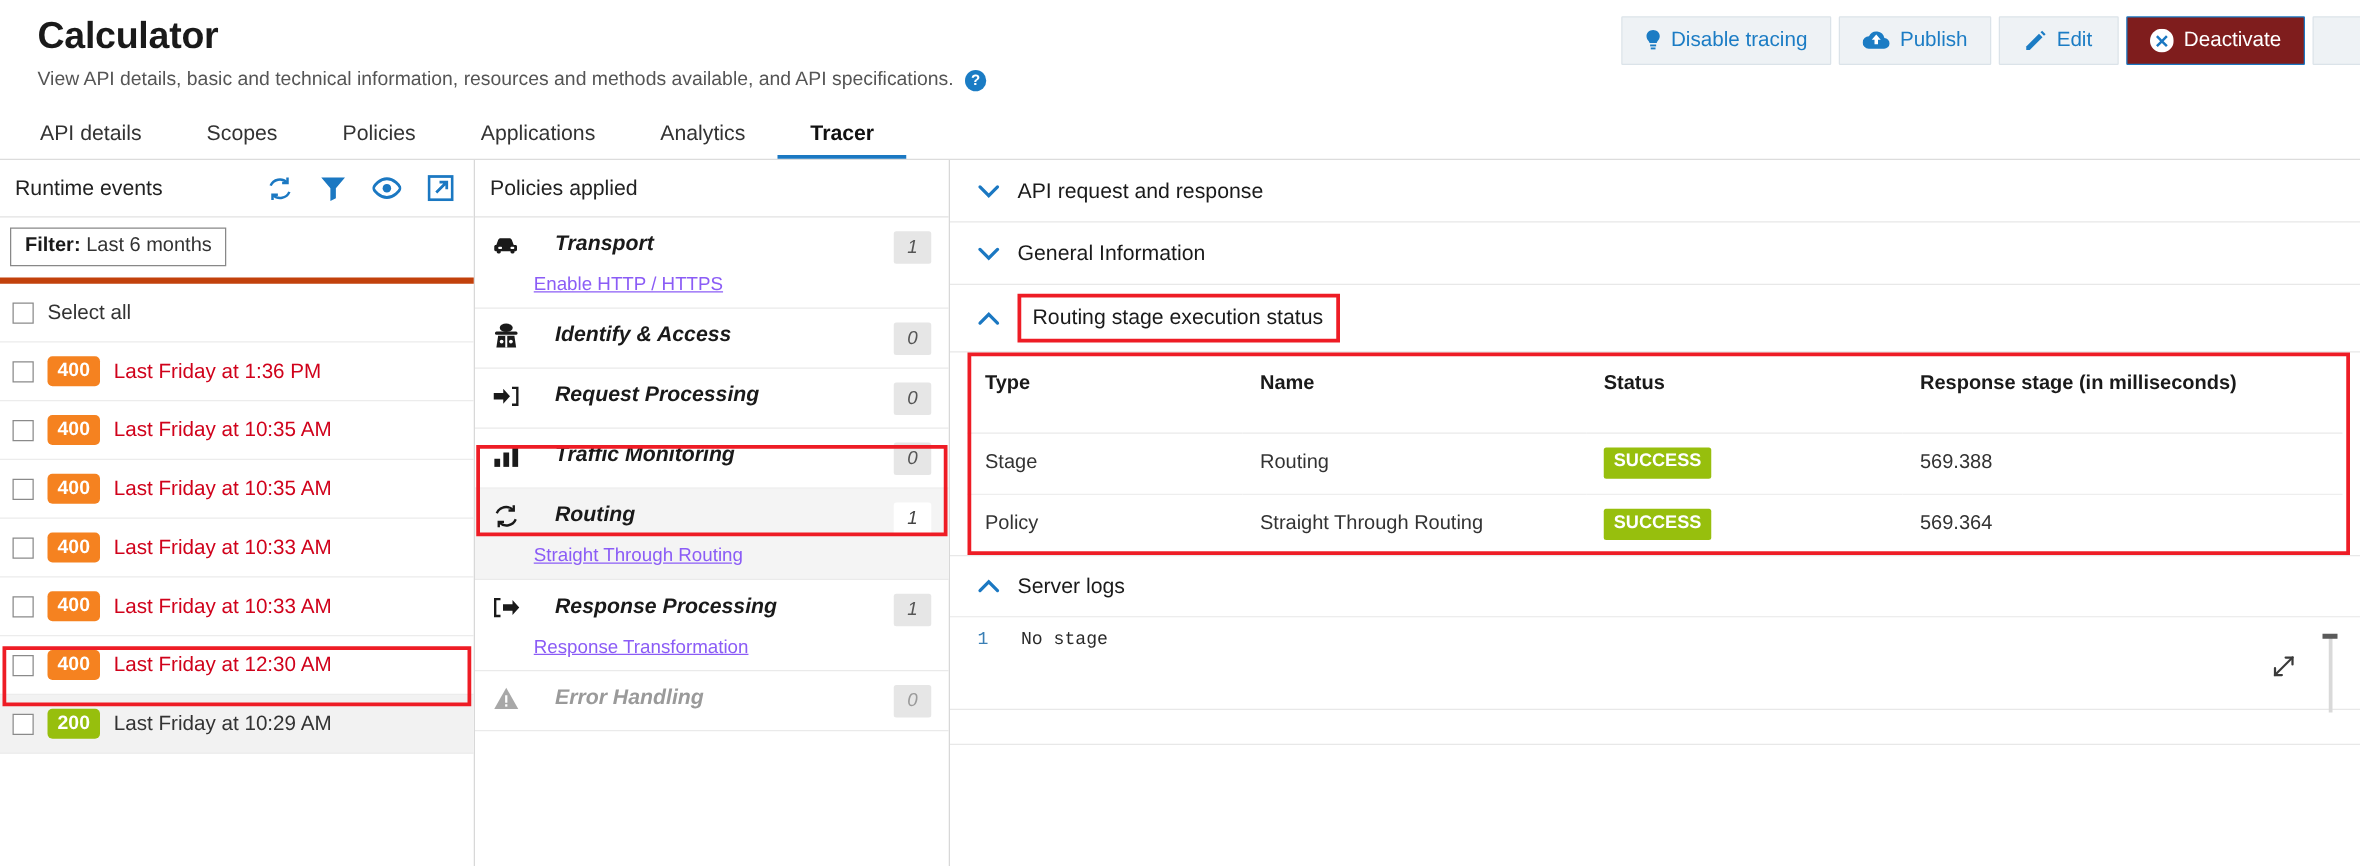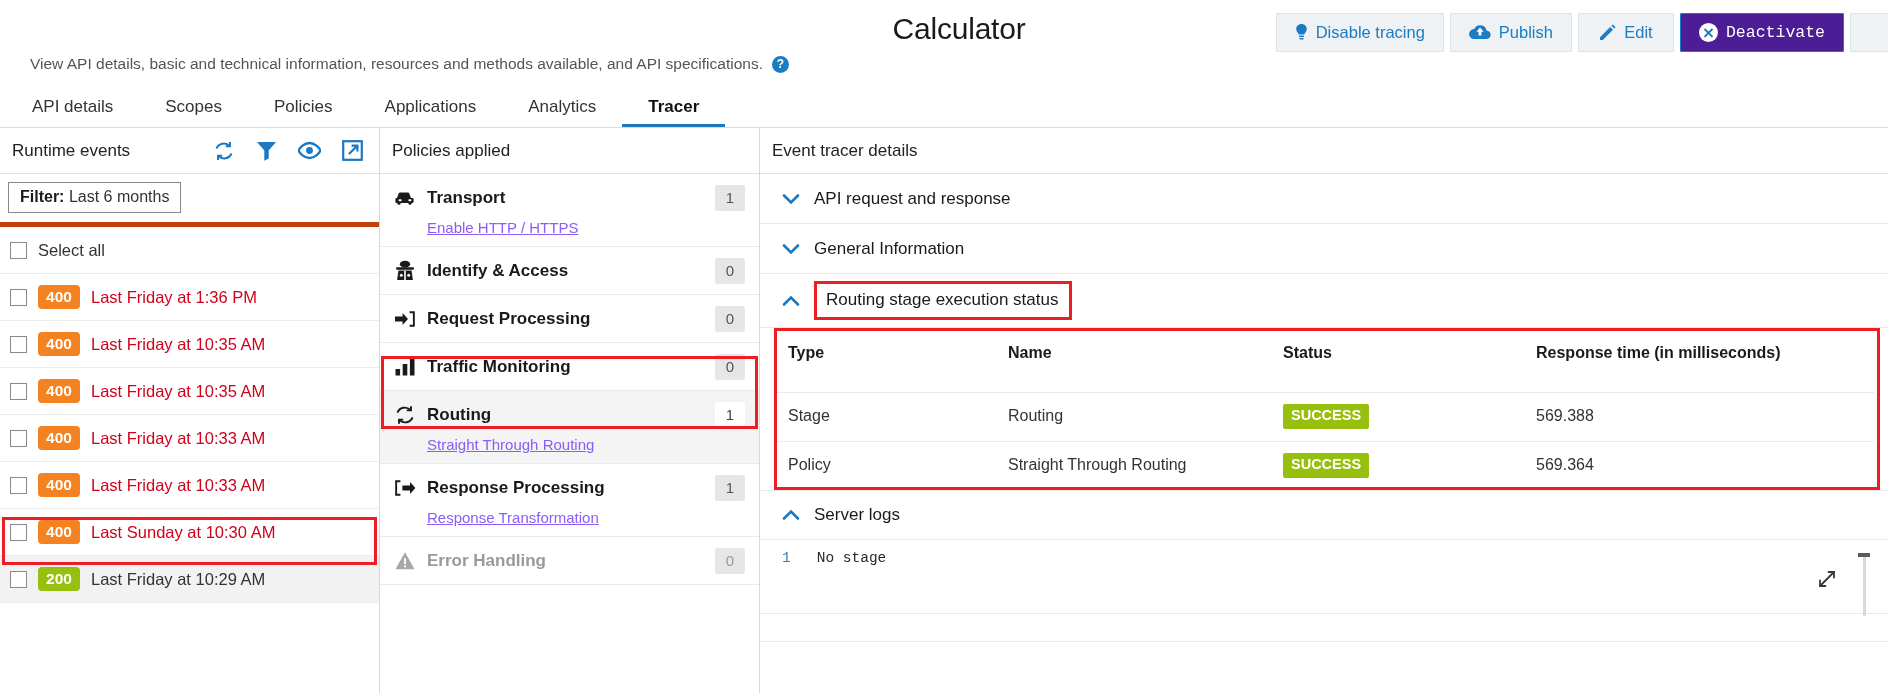--- a/index.html
+++ b/index.html
@@ -8,23 +8,22 @@
     background: #ffffff;
     font-family: "Liberation Sans", sans-serif;
     color: #2c2c2c;
     overflow: hidden;
   }
   .app { position: relative; width: 1888px; height: 693px; }
 
   
   .header { position: relative; height: 86px; padding: 10px 0 0 30px; }
   .page-title {
-    font-size: 30px; font-weight: 400; color: #1a1a1a; letter-spacing: -0.2px;
+    font-size: 30px; font-weight: 700; color: #1a1a1a; letter-spacing: -0.2px;
     line-height: 38px;
-    text-align: center;
   }
   .page-sub {
     font-size: 15.5px; color: #555; margin-top: 6px; line-height: 20px;
     display: flex; align-items: center; gap: 9px;
   }
   .help-icon {
     width: 17px; height: 17px; border-radius: 50%;
     background: #1b7cc4; color: #fff; font-size: 12px; font-weight: bold;
     display: inline-flex; align-items: center; justify-content: center;
     line-height: 1;
@@ -35,21 +34,21 @@
     position: absolute; top: 13px; right: -4px;
     display: flex; align-items: stretch; gap: 6px;
   }
   .btn {
     height: 39px; min-width: 96px; padding: 0 18px;
     display: inline-flex; align-items: center; justify-content: center; gap: 8px;
     background: #eef2f5; border: 1px solid #dbe3e9;
     color: #1b7cc4; font-size: 16.5px; white-space: nowrap;
     cursor: pointer; border-radius: 1px;
   }
-  .btn.primary { background: #4c1d95; border-color: #1b78c2; color: #fff; font-family: Liberation Mono, monospace; }
+  .btn.primary { background: #7f1d1d; border-color: #1b78c2; color: #fff; }
   .btn.stub { min-width: 42px; padding: 0; }
   .btn svg { display: block; }
 
   
   .tabs {
     display: flex; align-items: flex-end; height: 42px;
     border-bottom: 1px solid #dcdcdc; padding-left: 6px;
   }
   .tab {
     padding: 0 26px; height: 41px; line-height: 41px;
@@ -107,21 +106,21 @@
   .sel-outline {
     position: absolute; left: 2px; right: 2px;
     border: 3px solid #ee1c25; pointer-events: none;
   }
 
   
   .pol-row {
     position: relative; border-bottom: 1px solid #eaeaea; padding: 11px 14px 10px 14px;
   }
   .pol-row.hl { background: #f4f4f4; }
-  .pol-main { display: flex; align-items: center; gap: 11px; }
+  .pol-main { display: flex; gap: 28px; font-style: italic; }
   .pol-ico { width: 22px; height: 22px; flex: 0 0 22px; color: #1a1a1a; display:block; }
   .pol-name { font-size: 17px; font-weight: bold; color: #1a1a1a; flex: 1; }
   .pol-count {
     min-width: 30px; height: 26px; line-height: 26px; text-align: center;
     background: #e6e6e6; color: #555; font-size: 15px; border-radius: 2px; padding: 0 8px;
   }
   .pol-count.light { background: #ffffff; color: #444; }
   .pol-sub { font-size: 15px; color: #8b5cf6; margin: 8px 0 0 33px; text-decoration: underline; }
   .pol-row.dim .pol-name { color: #9a9a9a; }
   .pol-row.dim .pol-ico { color: #a8a8a8; }
@@ -316,21 +315,21 @@
         <span class="ev-time err">Last Friday at 10:33 AM</span>
       </div>
       <div class="ev-row">
         <span class="cb"></span>
         <span class="code c400">400</span>
         <span class="ev-time err">Last Friday at 10:33 AM</span>
       </div>
       <div class="ev-row">
         <span class="cb"></span>
         <span class="code c400">400</span>
-        <span class="ev-time err">Last Sunday at 10:30 AM</span>
+        <span class="ev-time err">Last Friday at 12:30 AM</span>
       </div>
       <div class="ev-row selected">
         <span class="cb"></span>
         <span class="code c200">200</span>
         <span class="ev-time ok">Last Friday at 10:29 AM</span>
       </div>
 
       <div class="sel-outline" style="top:389px; height:48px;"></div>
     </div>
 
@@ -438,23 +437,20 @@
           </span>
           <span class="pol-name">Error Handling</span>
           <span class="pol-count">0</span>
         </div>
       </div>
 
       <div class="hl-outline" style="left:1px; right:1px; top:228px; height:73px;"></div>
     </div>
 
     <div class="panel-right">
-      <div class="panel-head">
-        <div class="ptitle">Event tracer details</div>
-      </div>
 
       <div class="sec-row">
         <span class="chev">
           <svg width="18" height="12" viewBox="0 0 18 12" fill="none" stroke="#1b78c2" stroke-width="2.6" stroke-linecap="round">
               <path d="M2 2.5L9 9.5l7-7"></path>
             </svg>
         </span>
         <span class="sec-label">API request and response</span>
       </div>
 
@@ -482,21 +478,21 @@
             <col style="width:200px">
               <col style="width:250px">
               <col style="width:230px">
               <col>
           </colgroup>
           <thead>
             <tr>
               <th>Type</th>
               <th>Name</th>
               <th>Status</th>
-              <th style="width:320px">Response time (in milliseconds)</th>
+              <th style="width:320px">Response stage (in milliseconds)</th>
             </tr>
           </thead>
           <tbody>
             <tr>
               <td>Stage</td>
               <td>Routing</td>
               <td>
                 <span class="status-pill">SUCCESS</span>
               </td>
               <td>569.388</td>

